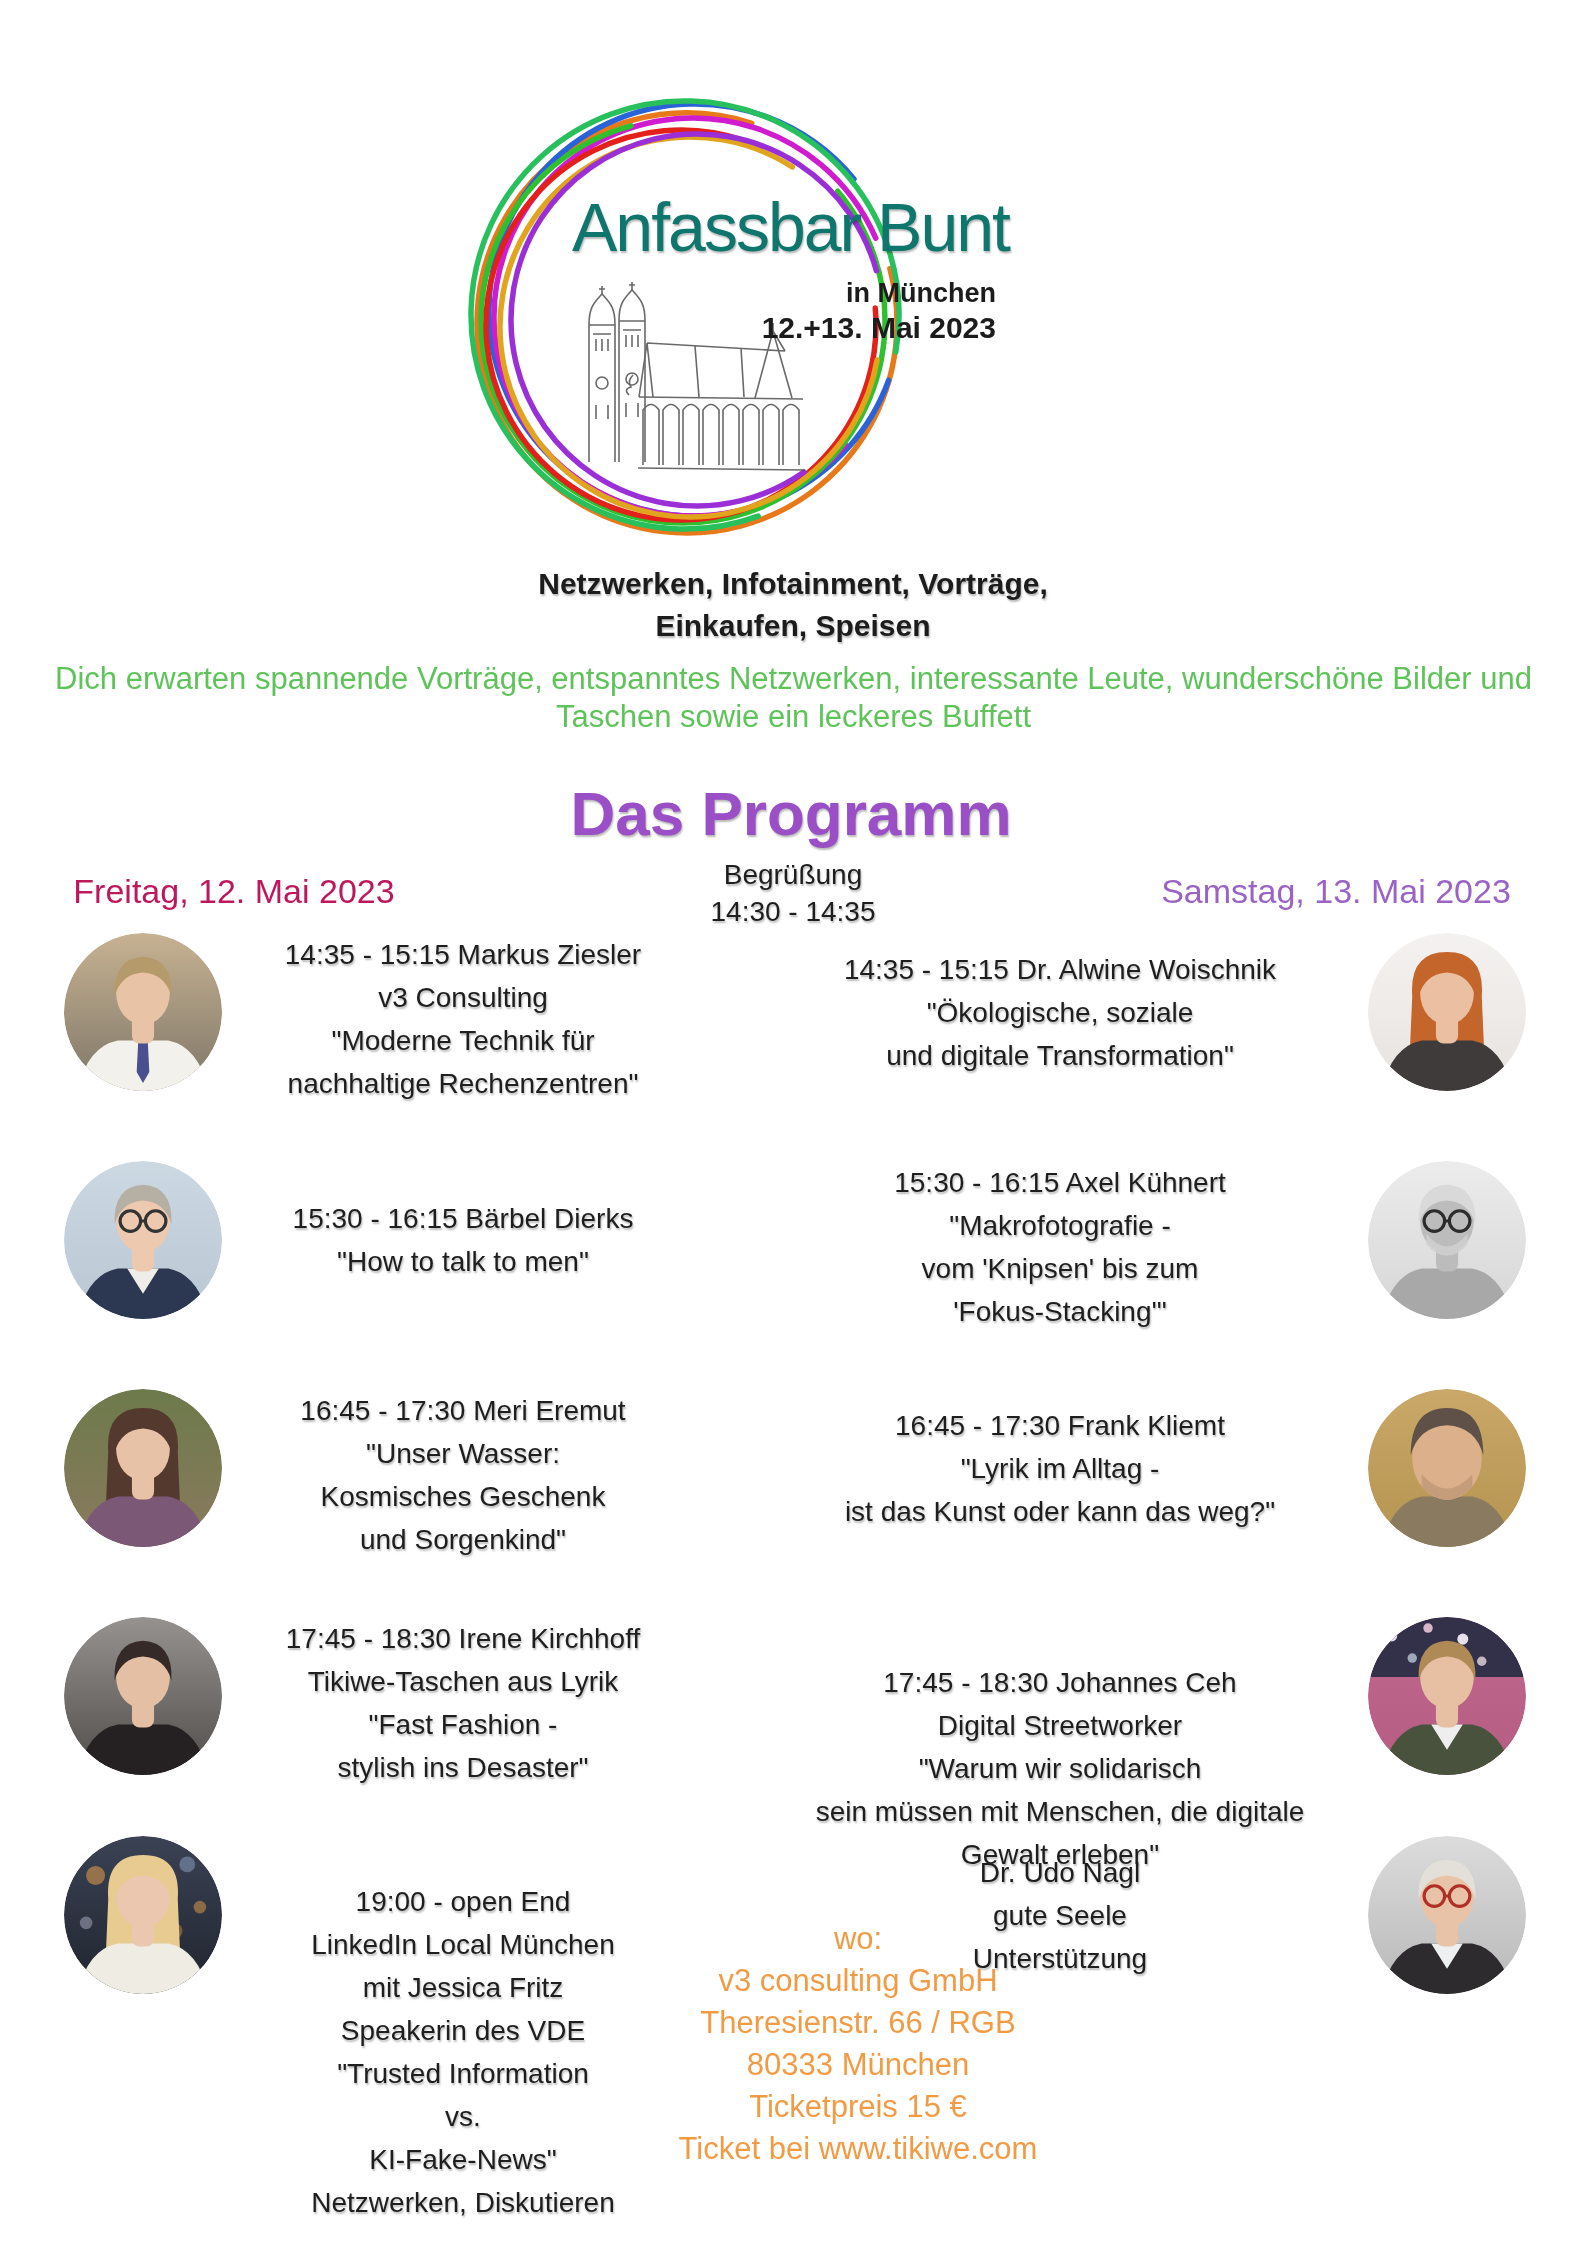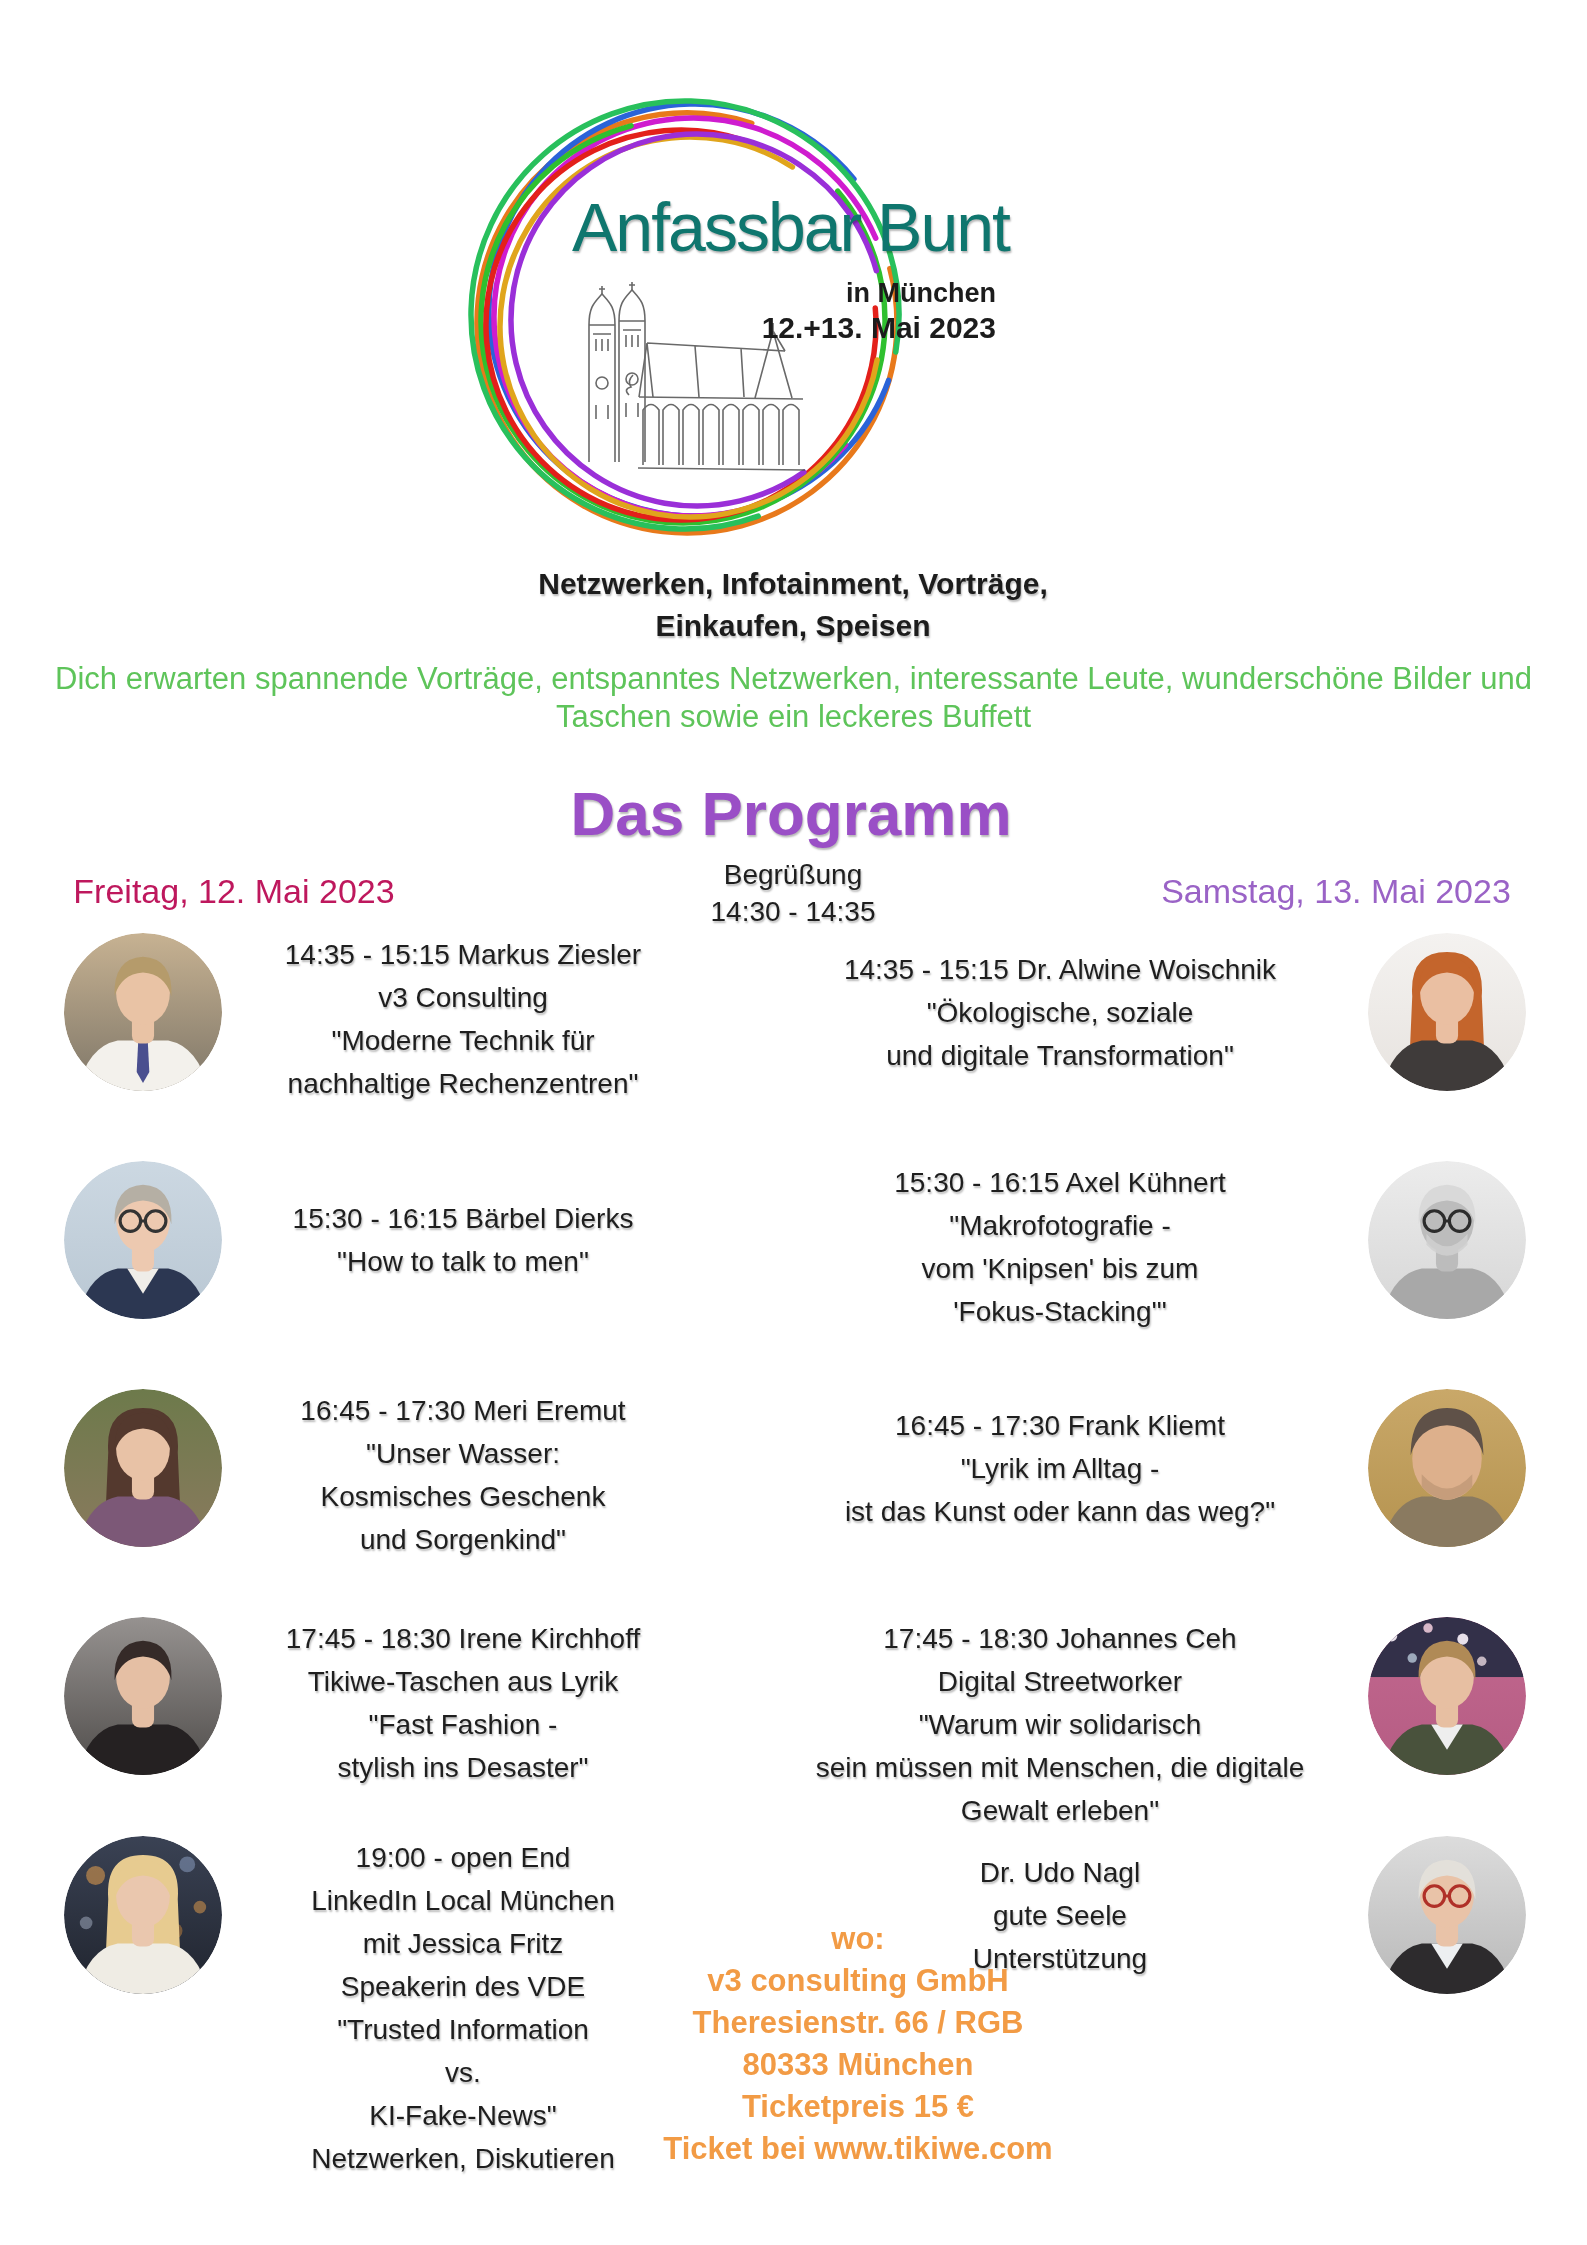--- a/index.html
+++ b/index.html
@@ -28,21 +28,21 @@
   #col-friday{left:64px;top:933px;width:640px;height:1310px;}
   #col-saturday{left:760px;top:933px;width:766px;height:1310px;}
   .prow{position:absolute;left:0;display:flex;align-items:flex-start;}
   #col-friday .prow{width:640px;}
   #col-saturday .prow{width:766px;flex-direction:row-reverse;}
   .r0{top:0;} .r1{top:228px;} .r2{top:456px;} .r3{top:684px;} .r4{top:903px;}
   .photo{width:158px;height:158px;flex:0 0 158px;border-radius:50%;overflow:hidden;}
   .photo svg{display:block;}
   .lines{flex:1;min-height:158px;display:flex;flex-direction:column;justify-content:center;
          text-align:center;font-size:28px;line-height:43px;color:#1e1e1e;}
-  .prow.top .lines{justify-content:flex-start;}
+  .prow.top .lines{justify-content:flex-start;margin-top:44px;}
   #col-saturday .lines{margin-right:8px;}
   
   #footer{left:508px;top:1918px;width:700px;text-align:center;font-size:31px;line-height:42px;}
 </style>
 </head>
 <body>
 
 <svg id="logo-rings" class="abs" viewBox="0 0 480 470" xmlns="http://www.w3.org/2000/svg">
   <g id="rings-group" fill="none" stroke-linecap="round">
       <circle cx="232" cy="238" r="210" stroke="#e8791b" stroke-width="5.5" stroke-dasharray="1110 210" transform="rotate(-15 232 238)"></circle>
@@ -427,20 +427,20 @@
         </svg>
       </div>
       <div class="lines sh">
         <div>Dr. Udo Nagl</div>
         <div>gute Seele</div>
         <div>Unterstützung</div>
       </div>
     </div>
   </div>
 
-<div id="footer" class="abs" style="color: rgb(242, 155, 69); font-weight: bold;">
+<div id="footer" class="abs" style="color: rgb(242, 155, 69);">
     <div>wo:</div>
     <div>v3 consulting GmbH</div>
     <div>Theresienstr. 66 / RGB</div>
     <div>80333 München</div>
     <div>Ticketpreis 15 €</div>
     <div>Ticket bei www.tikiwe.com</div>
   </div>
 
 </body></html>

